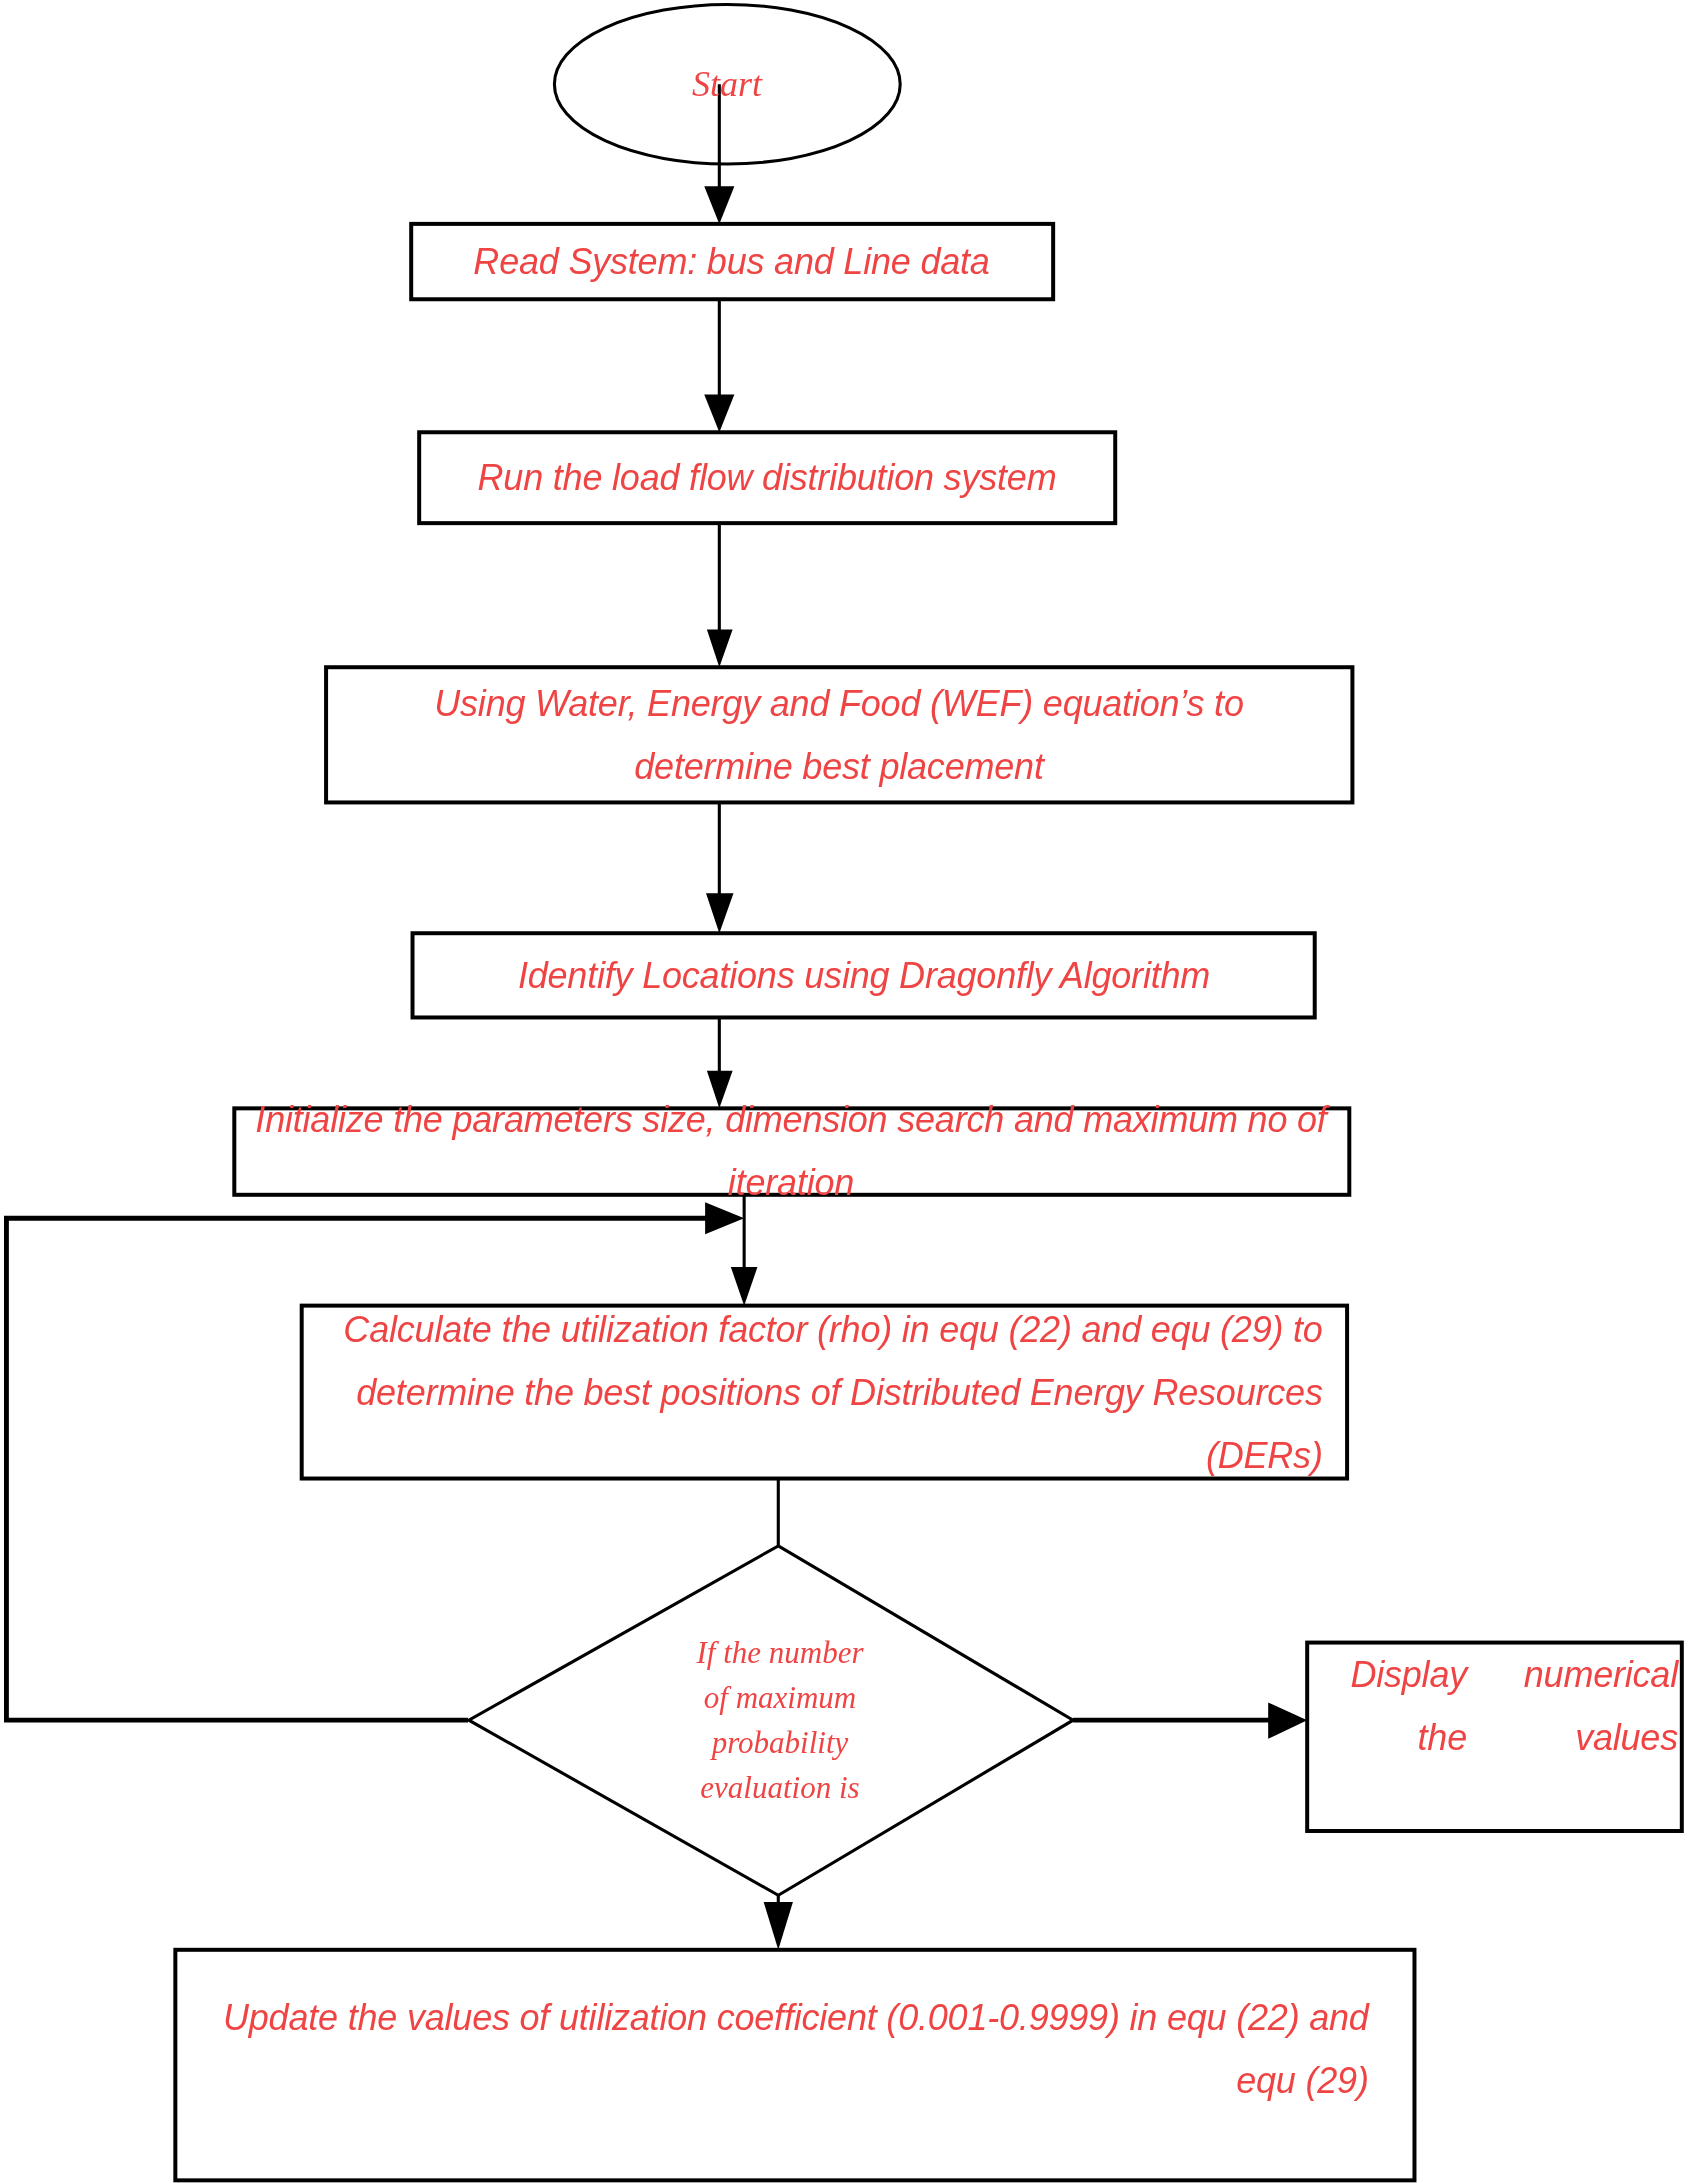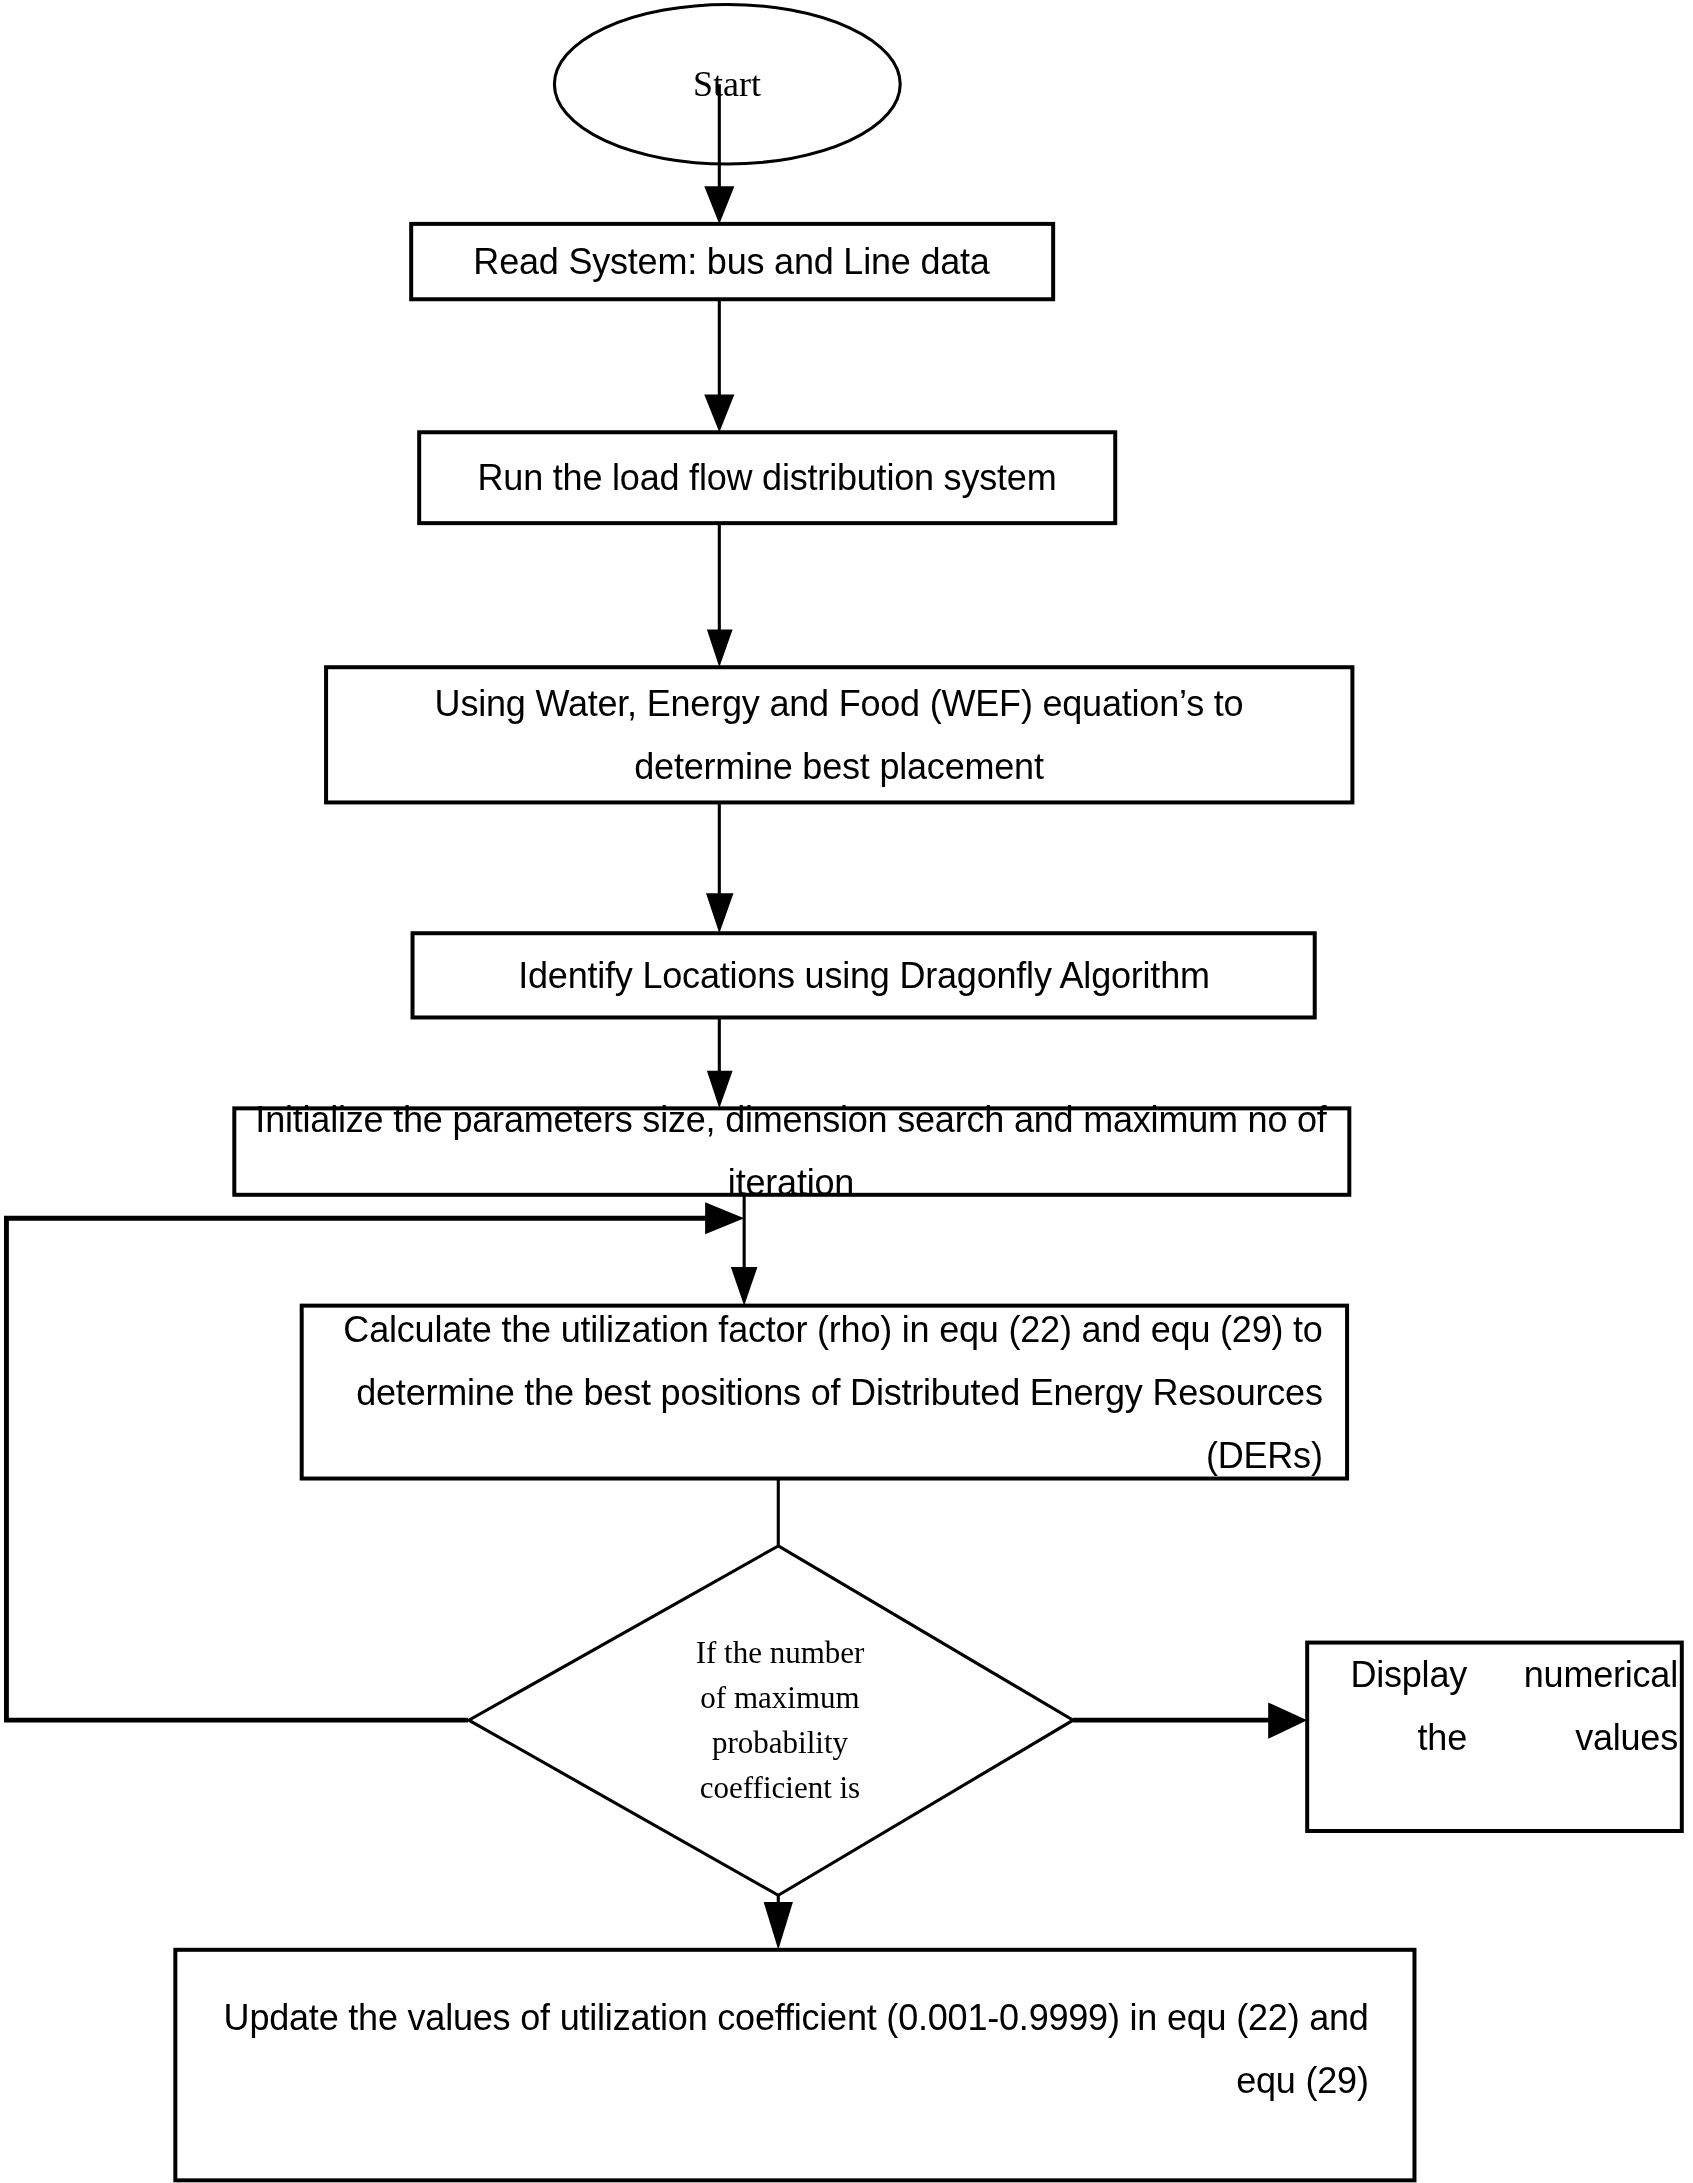--- a/index.html
+++ b/index.html
@@ -47,25 +47,26 @@
   .arrow-head {
     fill: #000000;
     stroke: none;
   }
   .node-label {
     position: absolute;
     display: flex;
     align-items: center;
     justify-content: center;
     text-align: center;
-    color: #000000;
+    color: #ef4444;
     font-family: "Liberation Sans", sans-serif;
     line-height: 1.75;
     box-sizing: border-box;
     pointer-events: none;
+    font-style: italic;
   }
   .label-sans {
     font-family: "Liberation Sans", sans-serif;
     font-size: 36px;
     letter-spacing: -0.2px;
   }
   .label-serif {
     font-family: "Liberation Serif", serif;
     font-size: 31px;
     line-height: 1.45;
@@ -144,21 +145,21 @@
   <div class="node-label label-sans" style="left:426px; top:933px; width:876px; height:84px;">Identify Locations using Dragonfly Algorithm</div>
 
   <div class="node-label label-sans" style="left:248px; top:1108px; width:1086px; height:86px;">Initialize the parameters size, dimension search and maximum no of iteration</div>
 
   <div class="node-label label-sans align-left" style="left:321px; top:1306px; width:1007px; height:173px; padding:0 5.3px;">Calculate the utilization factor (rho) in equ (22) and equ (29) to determine the best positions of Distributed Energy Resources (DERs)</div>
 
   <div class="node-label label-serif" style="left:638px; top:1621px; width:284px; height:200px; flex-direction:column;">
     <span>If the number</span>
     <span>of maximum</span>
     <span>probability</span>
-    <span>coefficient is</span>
+    <span>evaluation is</span>
   </div>
 
   <div class="node-label label-sans align-left" style="left:1328px; top:1643px; width:350px; height:188px; align-items:flex-start;">
     <span>Display the</span>
     <span>numerical values</span>
   </div>
 
   <div class="node-label label-sans align-left" style="left:177px; top:1960px; width:1197px; height:177px; padding:0 5.3px;">Update the values of utilization coefficient (0.001-0.9999) in equ (22) and equ (29)</div>
 
 </div>

